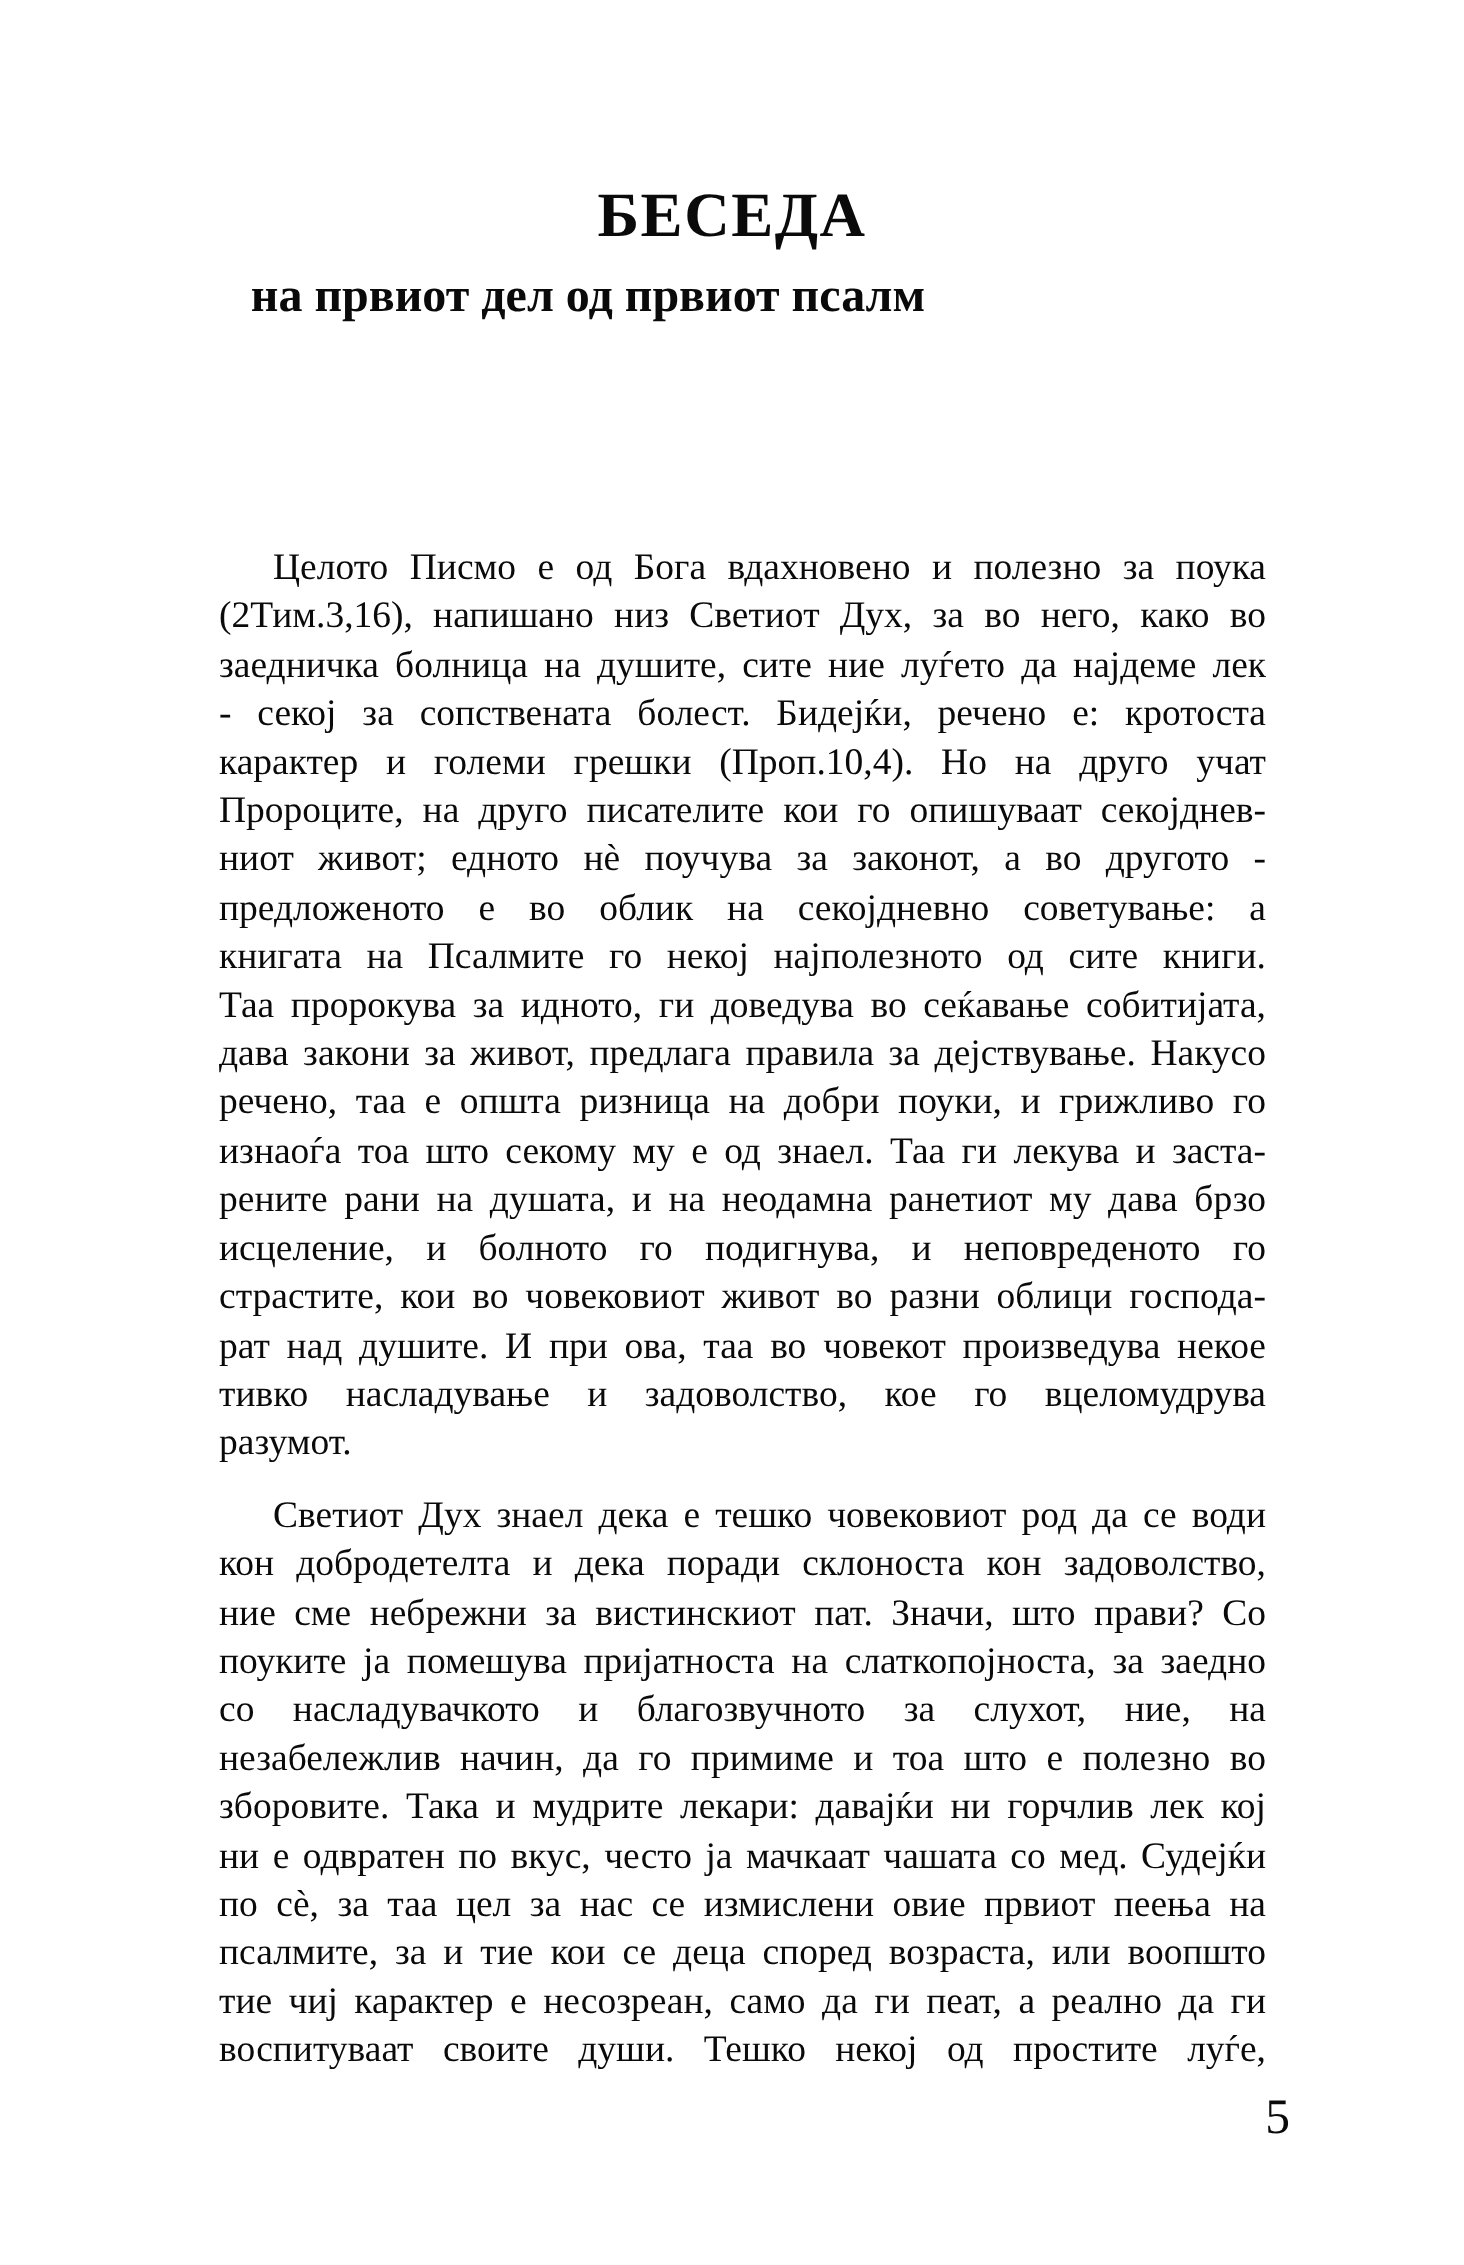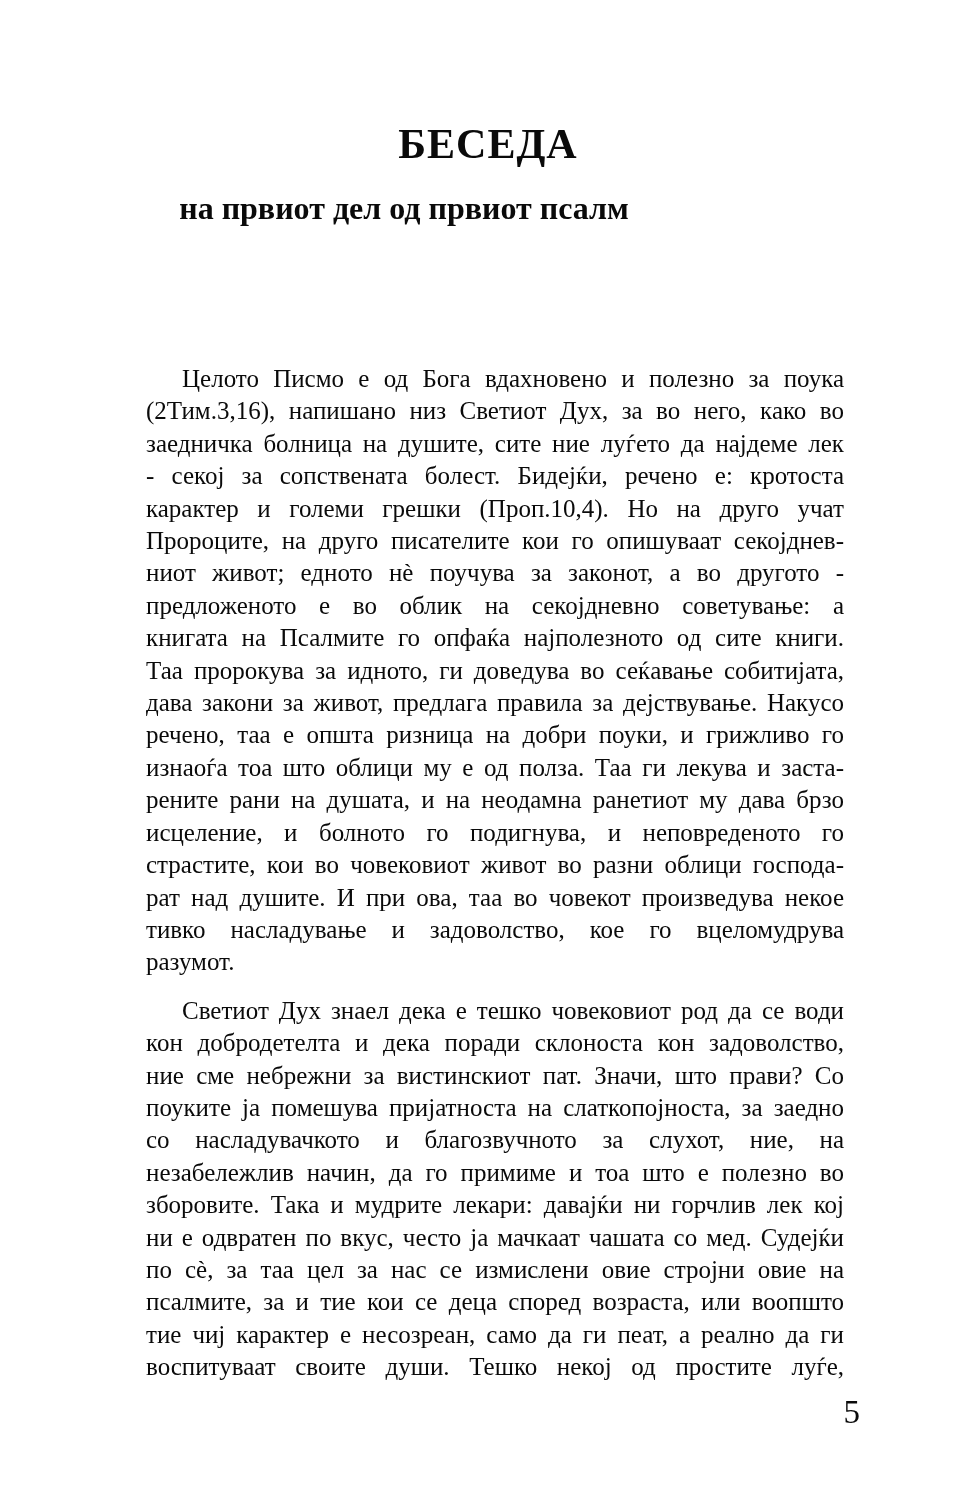--- a/index.html
+++ b/index.html
@@ -32,21 +32,21 @@
     margin: 0;
   }
   .subtitle {
     position: absolute;
     top: 174px;
     left: 0;
     width: 776px;
     text-align: center;
     font-size: 32px;
     font-weight: bold;
-    margin: 16px;
+    margin: 4px;
   }
   .body-text {
     position: absolute;
     top: 347px;
     left: 130px;
     width: 730px;
     font-size: 25px;
     line-height: 32.4px;
   }
   .paragraph { margin: 16px; }
@@ -74,41 +74,41 @@
   <div class="body-text" id="body-text">
       <div class="paragraph">
         <div class="tline pfirst">Целото Писмо е од Бога вдахновено и полезно за поука</div>
         <div class="tline">(2Тим.3,16), напишано низ Светиот Дух, за во него, како во</div>
         <div class="tline">заедничка болница на душите, сите ние луѓето да најдеме лек</div>
         <div class="tline">- секој за сопствената болест. Бидејќи, речено е: кротоста</div>
         <div class="tline">карактер и големи грешки (Проп.10,4). Но на друго учат</div>
         <div class="tline">Пророците, на друго писателите кои го опишуваат секојднев-</div>
         <div class="tline">ниот живот; едното нè поучува за законот, а во другото -</div>
         <div class="tline">предложеното е во облик на секојдневно советување: а</div>
-        <div class="tline">книгата на Псалмите го опфаќа најполезното од сите книги.</div>
+        <div class="tline">книгата на Псалмите го некој најполезното од сите книги.</div>
         <div class="tline">Таа пророкува за идното, ги доведува во сеќавање собитијата,</div>
         <div class="tline">дава закони за живот, предлага правила за дејствување. Накусо</div>
         <div class="tline">речено, таа е општа ризница на добри поуки, и грижливо го</div>
-        <div class="tline">изнаоѓа тоа што облици му е од полза. Таа ги лекува и заста-</div>
+        <div class="tline">изнаоѓа тоа што секому му е од знаел. Таа ги лекува и заста-</div>
         <div class="tline">рените рани на душата, и на неодамна ранетиот му дава брзо</div>
         <div class="tline">исцеление, и болното го подигнува, и неповреденото го</div>
         <div class="tline">страстите, кои во човековиот живот во разни облици господа-</div>
         <div class="tline">рат над душите. И при ова, таа во човекот произведува некое</div>
         <div class="tline">тивко насладување и задоволство, кое го вцеломудрува</div>
         <div class="tline plast">разумот.</div>
       </div>
       <div class="paragraph">
         <div class="tline pfirst">Светиот Дух знаел дека е тешко човековиот род да се води</div>
         <div class="tline">кон добродетелта и дека поради склоноста кон задоволство,</div>
         <div class="tline">ние сме небрежни за вистинскиот пат. Значи, што прави? Со</div>
         <div class="tline">поуките ја помешува пријатноста на слаткопојноста, за заедно</div>
         <div class="tline">со насладувачкото и благозвучното за слухот, ние, на</div>
         <div class="tline">незабележлив начин, да го примиме и тоа што е полезно во</div>
         <div class="tline">зборовите. Така и мудрите лекари: давајќи ни горчлив лек кој</div>
         <div class="tline">ни е одвратен по вкус, често ја мачкаат чашата со мед. Судејќи</div>
-        <div class="tline">по сè, за таа цел за нас се измислени овие стројни овие на</div>
+        <div class="tline">по сè, за таа цел за нас се измислени овие првиот пеења на</div>
         <div class="tline">псалмите, за и тие кои се деца според возраста, или воопшто</div>
         <div class="tline">тие чиј карактер е несозреан, само да ги пеат, а реално да ги</div>
         <div class="tline">воспитуваат своите души. Тешко некој од простите луѓе,</div>
       </div>
     </div>
   <div class="page-number">5</div>
 </div>
 
 </body></html>

